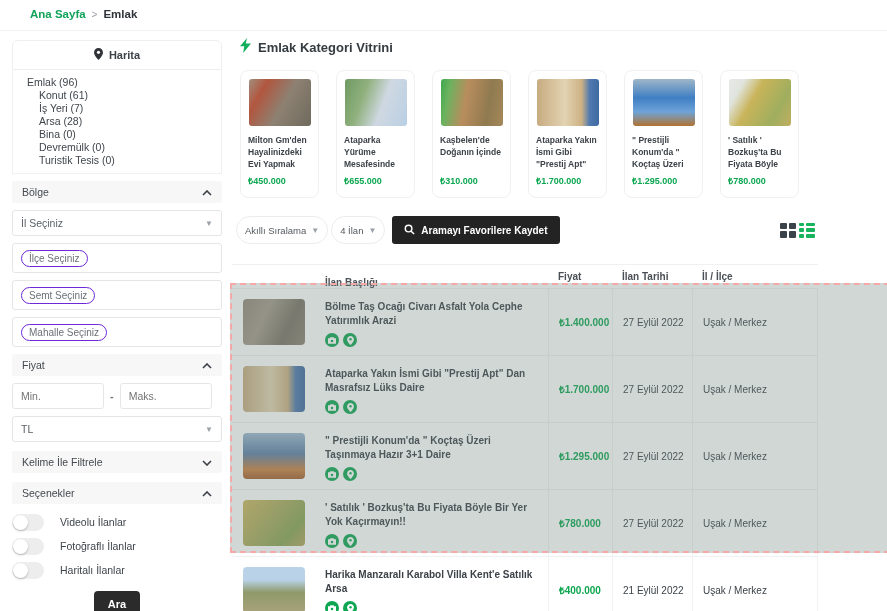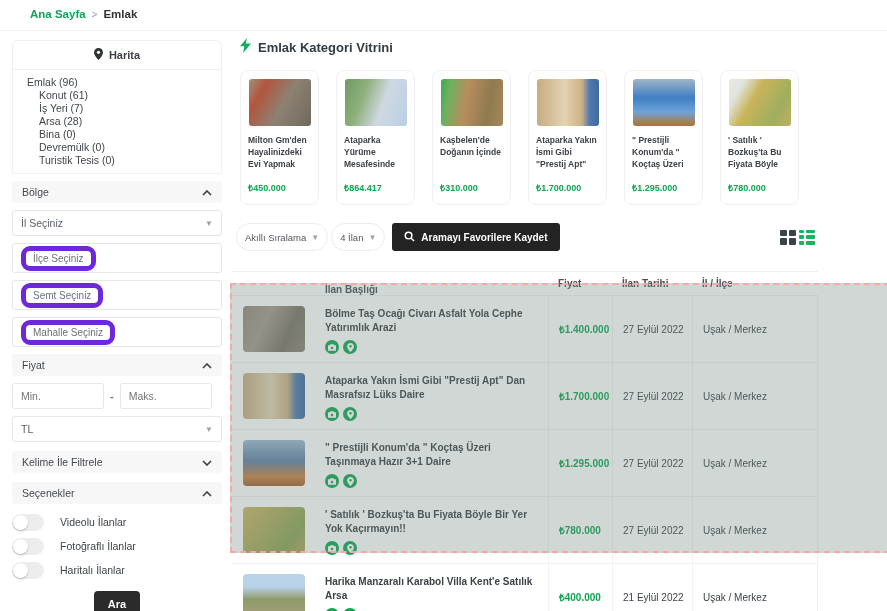--- a/index.html
+++ b/index.html
@@ -31,21 +31,21 @@
     margin-top:7px; height:22px; background:#f7f7f7; border-radius:2px;
     display:flex; align-items:center; justify-content:space-between; padding:0 10px;
     font-size:10.5px; color:#44494f; cursor:pointer;
   }
   .field {
     margin-top:7px; border:1px solid #e6e6e6; border-radius:3px; background:#fff;
     display:flex; align-items:center; padding:0 8px; font-size:10.5px; color:#5b6167;
   }
   .select { height:26px; justify-content:space-between; cursor:pointer; }
   .tokenfield { height:30px; cursor:text; }
-  .pill { border:5px solid #6d28d9; border-radius:9px; padding:2px 7px; font-size:10px; color:#6b7177; }
+  .pill { border:1px solid #6d28d9; border-radius:9px; padding:2px 7px; font-size:10px; color:#6b7177; }
   .caret { color:#9aa0a6; font-size:8px; }
   .range-row { margin-top:7px; display:flex; align-items:center; gap:6px; }
   .range-row input {
     width:92px; height:26px; border:1px solid #e6e6e6; border-radius:3px; padding:0 8px;
     font-size:10.5px; color:#5b6167; font-family:"Liberation Sans", sans-serif; outline:none;
   }
   .range-sep { color:#6b7177; font-size:11px; font-weight:bold; }
   .toggles { margin-top:9px; }
   .toggle-row { display:flex; align-items:center; gap:16px; height:18px; margin-bottom:6px; cursor:pointer; }
   .switch { position:relative; width:32px; height:17px; background:#ededed; border-radius:9px; flex:0 0 auto; }
@@ -58,21 +58,21 @@
   }
 
   
   .main { position:absolute; left:232px; top:38px; width:655px; }
   .showcase-head { display:flex; align-items:center; gap:7px; margin-left:8px; }
   .showcase-title { font-size:13px; font-weight:bold; color:#343b41; }
   .cards { display:flex; gap:17px; margin:13px 0 0 8px; }
   .card { width:79px; border:1px solid #f0f0f0; border-radius:8px; padding:8px 7px 10px; cursor:pointer; background:#fff; }
   .card-img { width:62px; height:47px; border-radius:3px; margin:0 auto; }
   .card-title { margin-top:8px; font-size:8.5px; line-height:12px; font-weight:bold; color:#3c4248; height:36px; overflow:hidden; }
-  .card-price { margin-top:11px; font-size:9px; font-weight:bold; color:#0ca750; }
+  .card-price { margin-top:4px; font-size:9px; font-weight:bold; color:#0ca750; }
 
   .toolbar { display:flex; align-items:center; gap:3px; margin:18px 0 0 4px; }
   .tb-select {
     height:28px; border:1px solid #ececec; border-radius:14px; background:#fff; display:flex; align-items:center;
     gap:5px; padding:0 8px; font-size:9.5px; color:#55595e; cursor:pointer;
   }
   .save-btn {
     height:28px; background:#232323; color:#fff; border:none; border-radius:3px; display:flex; align-items:center;
     gap:6px; padding:0 12px; font-size:10px; font-weight:bold; font-family:"Liberation Sans", sans-serif;
     margin-left:4px; cursor:pointer;
@@ -249,21 +249,21 @@
 
     <div class="cards">
       <div class="card">
         <div class="card-img img-hood"></div>
         <div class="card-title">Milton Gm'den Hayalinizdeki Evi Yapmak</div>
         <div class="card-price">₺450.000</div>
       </div>
       <div class="card">
         <div class="card-img img-trees"></div>
         <div class="card-title">Ataparka Yürüme Mesafesinde</div>
-        <div class="card-price">₺864.417</div>
+        <div class="card-price">₺655.000</div>
       </div>
       <div class="card">
         <div class="card-img img-map"></div>
         <div class="card-title">Kaşbelen'de Doğanın İçinde</div>
         <div class="card-price">₺310.000</div>
       </div>
       <div class="card">
         <div class="card-img img-hall"></div>
         <div class="card-title">Ataparka Yakın İsmi Gibi "Prestij Apt"</div>
         <div class="card-price">₺1.700.000</div>

